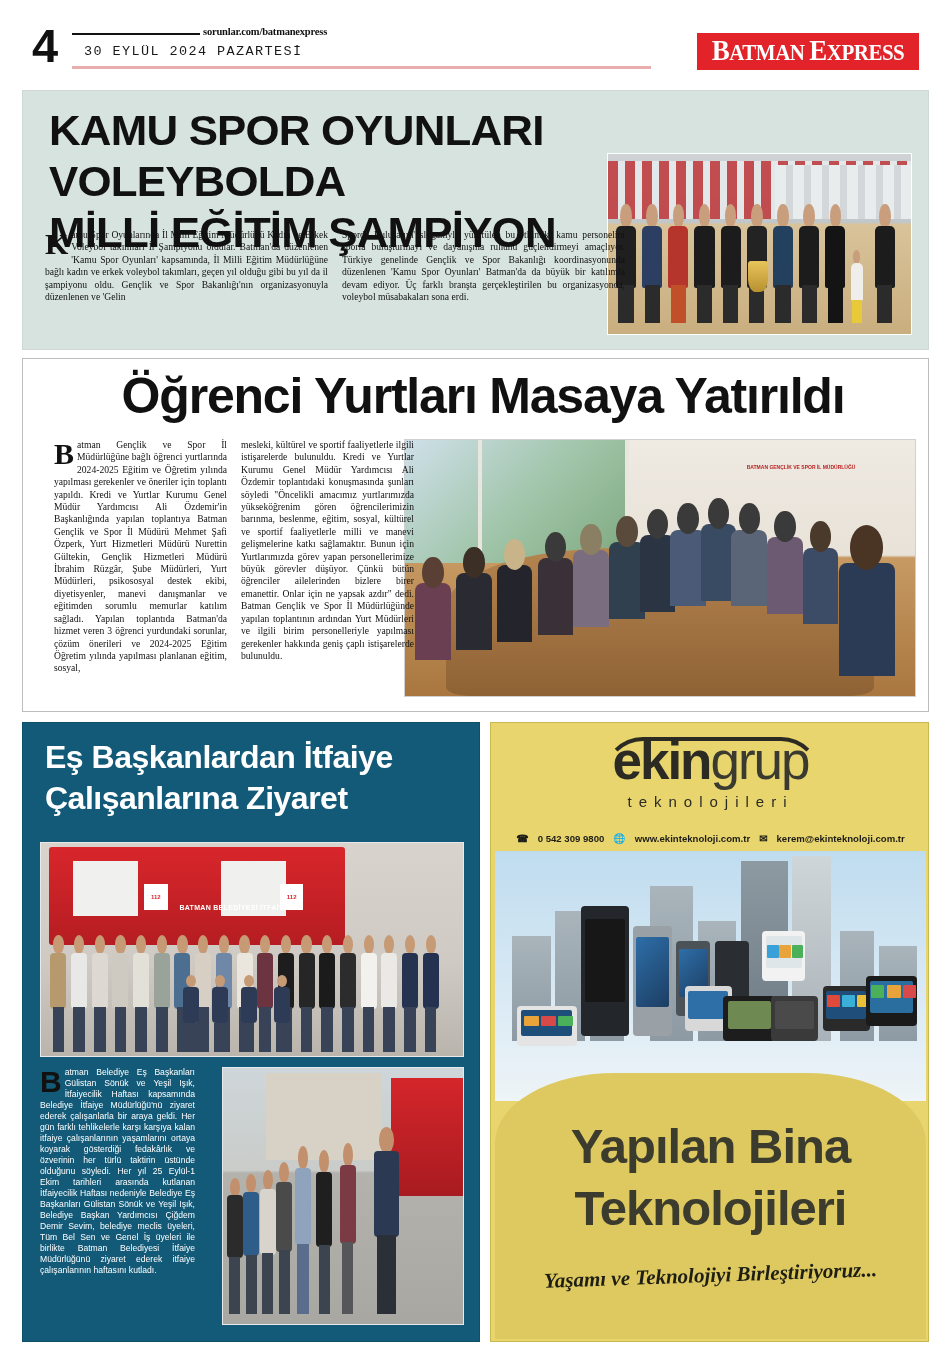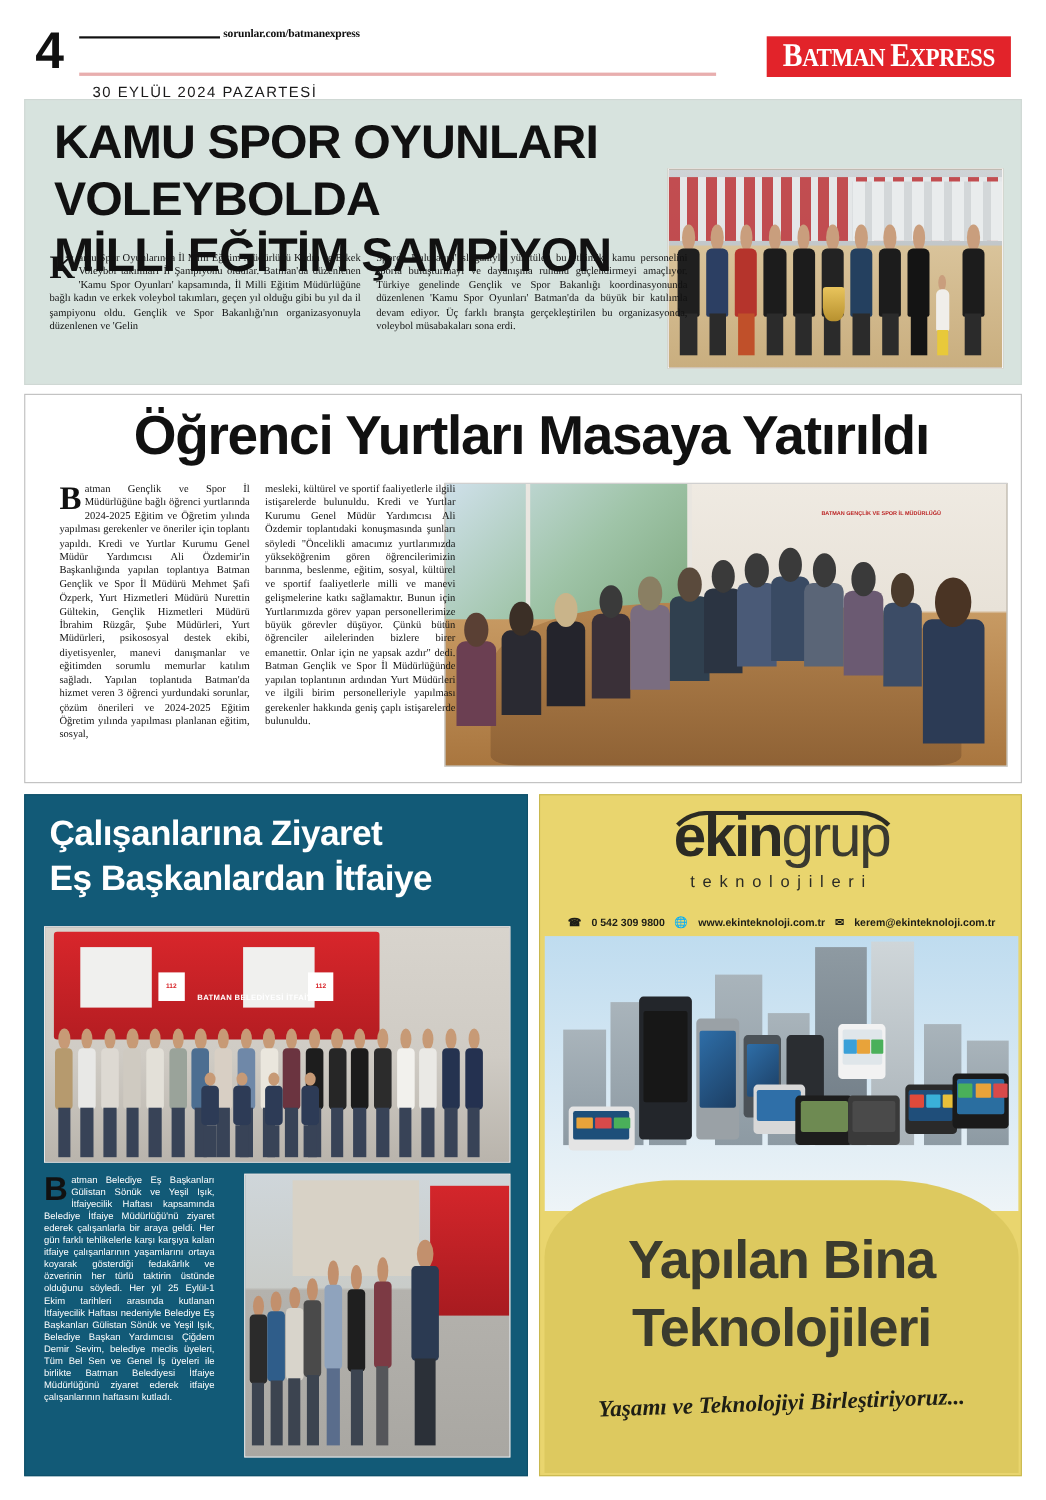--- a/index.html
+++ b/index.html
@@ -20,22 +20,21 @@
   }
   .fb-rule { position:absolute; left:72px; top:33px; width:128px; height:2px; background:#111; }
   .fb-url {
     position:absolute; left:203px; top:26px;
     font-size:10.5px; color:#111; letter-spacing:-0.2px;
     font-family:"Liberation Serif", serif; font-weight:600;
   }
   .dateline {
     position:absolute; left:84px; top:44px;
     font-size:13.5px; color:#1a1a1a; letter-spacing:1.4px;
-    font-family:Liberation Sans, sans-serif;
-    margin-top:32px;
+    font-family:Liberation Mono, monospace;
   }
   .head-rule { position:absolute; left:72px; top:66px; width:579px; height:3px; background:#e8aeae; }
   .section-tag {
     position:absolute; left:415px; top:33px; width:172px; height:33px;
     background:#fbe2dc; display:flex; align-items:center; justify-content:center;
   }
   .section-tag span { font-size:21px; letter-spacing:2px; color:#1b1b1b; }
   .brand {
     position:absolute; left:697px; top:33px; width:222px; height:37px;
     background:#e2232a; display:flex; align-items:center; justify-content:center;
@@ -379,22 +378,22 @@
     </div>
 
     <div class="cols">
       <div class="col bodytext dropcap">Batman Gençlik ve Spor İl Müdürlüğüne bağlı öğrenci yurtlarında 2024-2025 Eğitim ve Öğretim yılında yapılması gerekenler ve öneriler için toplantı yapıldı. Kredi ve Yurtlar Kurumu Genel Müdür Yardımcısı Ali Özdemir'in Başkanlığında yapılan toplantıya Batman Gençlik ve Spor İl Müdürü Mehmet Şafi Özperk, Yurt Hizmetleri Müdürü Nurettin Gültekin, Gençlik Hizmetleri Müdürü İbrahim Rüzgâr, Şube Müdürleri, Yurt Müdürleri, psikososyal destek ekibi, diyetisyenler, manevi danışmanlar ve eğitimden sorumlu memurlar katılım sağladı. Yapılan toplantıda Batman'da hizmet veren 3 öğrenci yurdundaki sorunlar, çözüm önerileri ve 2024-2025 Eğitim Öğretim yılında yapılması planlanan eğitim, sosyal,</div>
       <div class="col bodytext">mesleki, kültürel ve sportif faaliyetlerle ilgili istişarelerde bulunuldu. Kredi ve Yurtlar Kurumu Genel Müdür Yardımcısı Ali Özdemir toplantıdaki konuşmasında şunları söyledi "Öncelikli amacımız yurtlarımızda yükseköğrenim gören öğrencilerimizin barınma, beslenme, eğitim, sosyal, kültürel ve sportif faaliyetlerle milli ve manevi gelişmelerine katkı sağlamaktır. Bunun için Yurtlarımızda görev yapan personellerimize büyük görevler düşüyor. Çünkü bütün öğrenciler ailelerinden bizlere birer emanettir. Onlar için ne yapsak azdır" dedi. Batman Gençlik ve Spor İl Müdürlüğünde yapılan toplantının ardından Yurt Müdürleri ve ilgili birim personelleriyle yapılması gerekenler hakkında geniş çaplı istişarelerde bulunuldu.</div>
     </div>
   </div>
 
   <div class="art3">
     <div class="hl">
+      <div>Eş Başkanlardan İtfaiye</div>
       <div>Çalışanlarına Ziyaret</div>
-      <div>Eş Başkanlardan İtfaiye</div>
     </div>
 
     <div class="photo-top">
       <div class="ph fire-bg">
         <div class="truck">
           <div class="wht"></div>
             <div class="wht2"></div>
           <div class="sq">112</div>
           <div class="sq" style="left:78%">112</div>
           <div class="tx">BATMAN BELEDİYESİ İTFAİYESİ</div>

